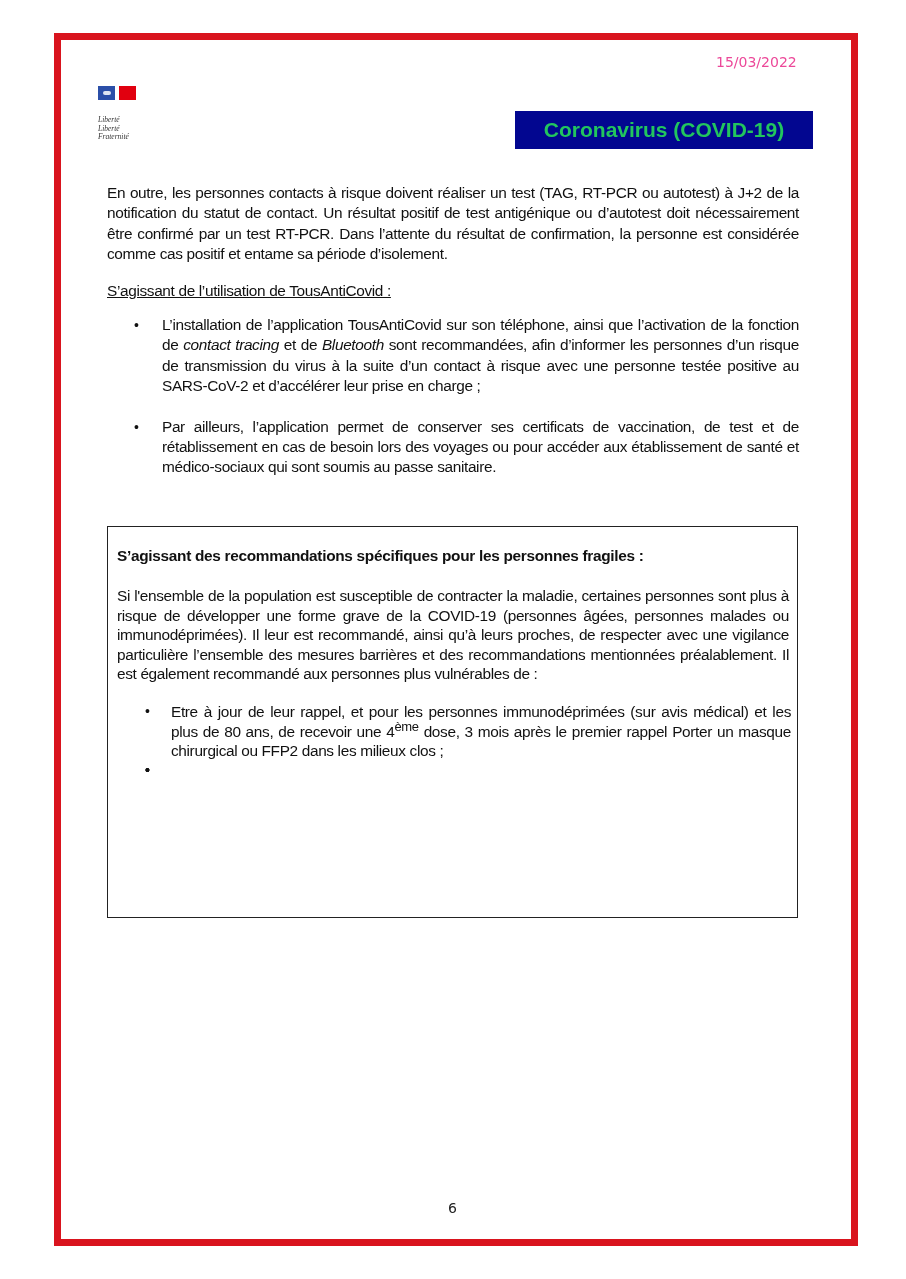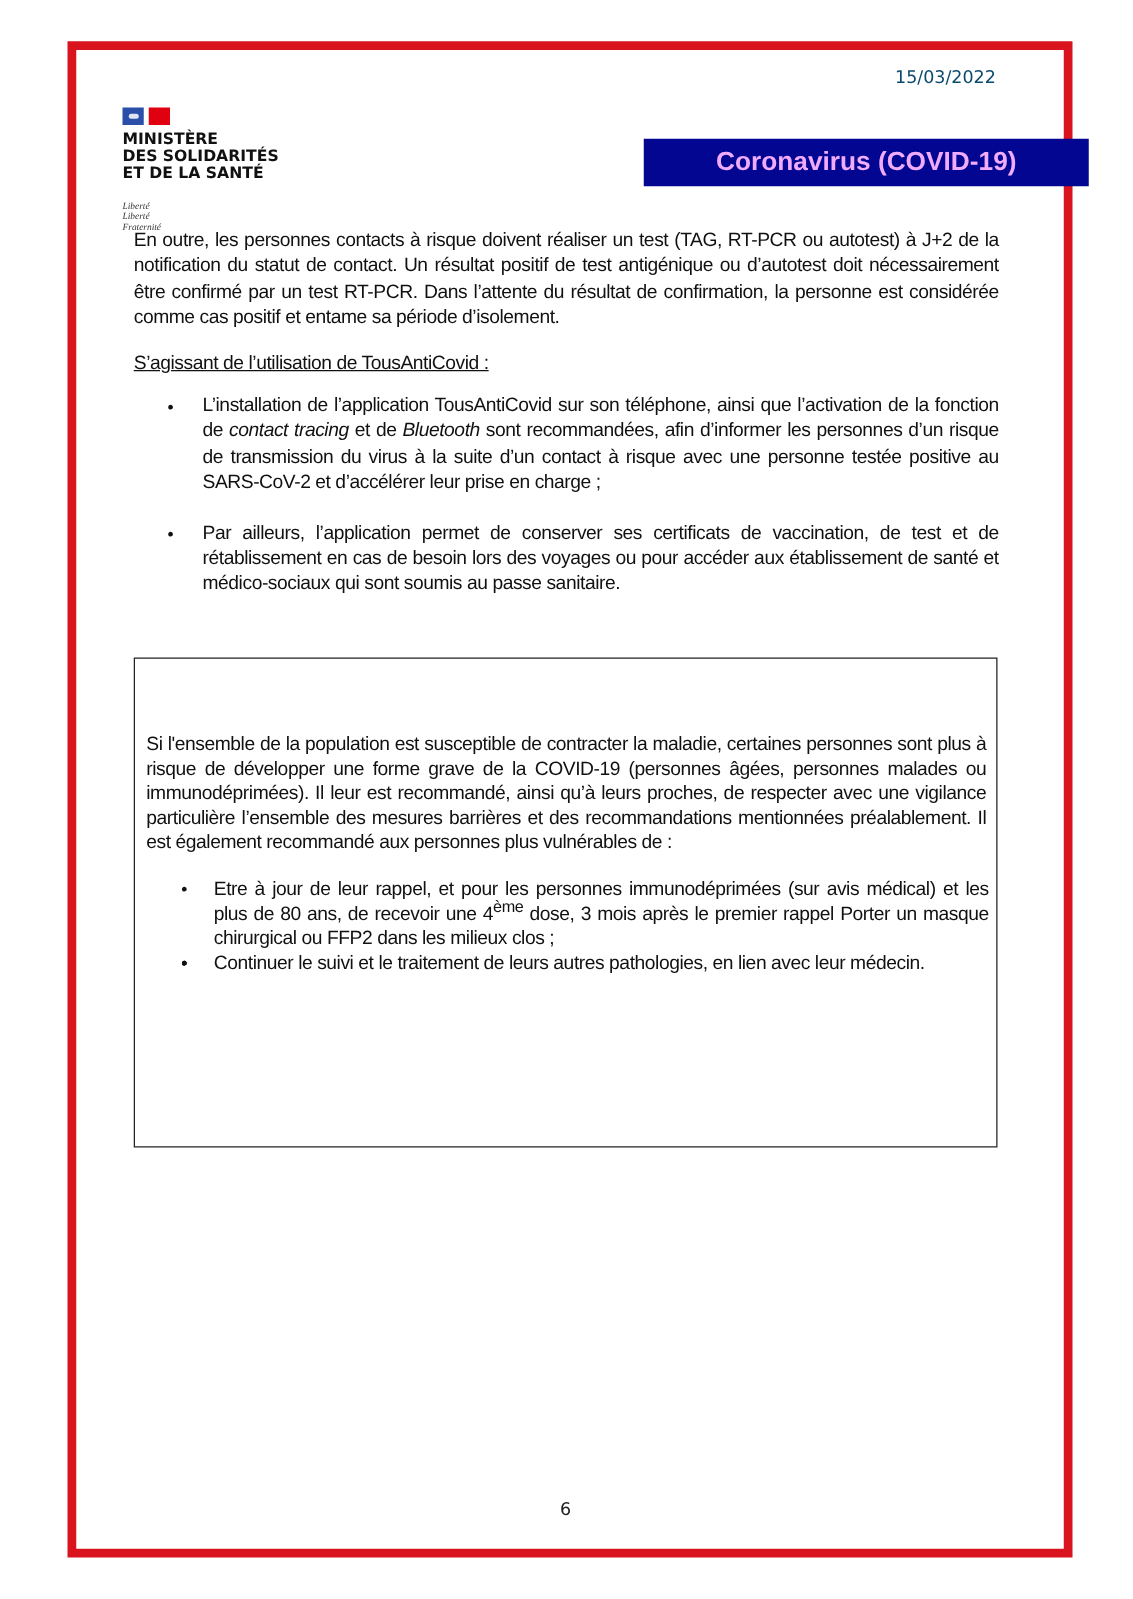--- a/index.html
+++ b/index.html
@@ -1,33 +1,33 @@
 <!DOCTYPE html>
 <html><head>
 <meta charset="utf-8">
 <style>
   html, body { margin: 0; padding: 0; background: #ffffff; }
   body { width: 906px; height: 1279px; position: relative; overflow: hidden;
          font-family: "Liberation Sans", sans-serif; color: #111; }
   .frame { position: absolute; left: 54px; top: 33px; width: 790px; height: 1199px;
            border: 7px solid #d9141e; }
   .date { position: absolute; left: 716px; top: 54px; font-family: "DejaVu Sans", sans-serif;
-          font-size: 14px; color: #0c4a6e; }
+          font-size: 14px; color: #ec4899; }
   .logo { position: absolute; left: 98px; top: 86px; }
   .flag { display: flex; gap: 4px; width: 38px; height: 14px; }
   .flag .blue { width: 17px; height: 14px; background: #2b4fa8; position: relative; }
   .flag .blue::after { content: ""; position: absolute; left: 5px; top: 5px; width: 8px; height: 4px;
                        border-radius: 2px; background: #fff; opacity: .85; }
   .flag .red { width: 17px; height: 14px; background: #e1000f; }
   .ministry { margin-top: 4px; font-family: "DejaVu Sans", sans-serif; font-weight: bold;
               font-size: 12.5px; line-height: 13.5px; color: #111; letter-spacing: 0px; }
   .motto { margin-top: 16px; font-family: "Liberation Serif", serif; font-style: italic;
            font-size: 7.5px; line-height: 8.5px; color: #333; }
-  .banner { position: absolute; left: 515px; top: 111px; width: 356px; height: 38px;
-            background: #020690; color: #f0abfc; font-weight: bold; font-size: 21px;
+  .banner { position: absolute; left: 515px; top: 111px; width: 298px; height: 38px;
+            background: #020690; color: #22c55e; font-weight: bold; font-size: 21px;
             display: flex; align-items: center; justify-content: center; }
   .content { position: absolute; left: 107px; width: 692px; }
   .para { font-size: 15.4px; line-height: 20.4px; text-align: justify; margin: 0;
           letter-spacing: -0.35px; }
   .p1 { top: 183px; }
   .subhead { position: absolute; left: 107px; top: 282px; font-size: 15.4px;
              text-decoration: underline; letter-spacing: -0.35px; }
   .ul1 { position: absolute; left: 107px; top: 315px; width: 692px; margin: 0; padding: 0; list-style: none; }
   .ul1 li { position: relative; padding-left: 55px; font-size: 15.4px; line-height: 20.4px;
             text-align: justify; letter-spacing: -0.35px; }
@@ -52,25 +52,20 @@
 
 <div class="frame"></div>
 
 <div class="date">15/03/2022</div>
 
 <div class="logo">
   <div class="flag">
     <div class="blue"></div>
     <div class="red"></div>
   </div>
-  <div class="ministry">
-    <div>MINISTÈRE</div>
-    <div>DES SOLIDARITÉS</div>
-    <div>ET DE LA SANTÉ</div>
-  </div>
   <div class="motto">
     <div>Liberté</div>
     <div>Liberté</div>
     <div>Fraternité</div>
   </div>
 </div>
 
 <div class="banner">
   <span>Coronavirus (COVID-19)</span>
 </div>
@@ -84,32 +79,32 @@
     <span class="bullet">•</span>
     <span>L’installation de l’application TousAntiCovid sur son téléphone, ainsi que l’activation de la fonction de </span><em>contact tracing</em><span> et de </span><em>Bluetooth</em><span> sont recommandées, afin d’informer les personnes d’un risque de transmission du virus à la suite d’un contact à risque avec une personne testée positive au SARS-CoV-2 et d’accélérer leur prise en charge ;</span>
   </li>
   <li>
     <span class="bullet">•</span>
     <span>Par ailleurs, l’application permet de conserver ses certificats de vaccination, de test et de rétablissement en cas de besoin lors des voyages ou pour accéder aux établissement de santé et médico-sociaux qui sont soumis au passe sanitaire.</span>
   </li>
 </ul>
 
 <div class="box">
+  <div class="box-head">S’agissant des recommandations spécifiques pour les personnes fragiles :</div>
   <p class="box-body">Si l'ensemble de la population est susceptible de contracter la maladie, certaines personnes sont plus à risque de développer une forme grave de la COVID-19 (personnes âgées, personnes malades ou immunodéprimées). Il leur est recommandé, ainsi qu’à leurs proches, de respecter avec une vigilance particulière l’ensemble des mesures barrières et des recommandations mentionnées préalablement. Il est également recommandé aux personnes plus vulnérables de :</p>
   <ul class="ul2">
     <li>
       <span class="bullet">•</span>
       <span>Etre à jour de leur rappel, et pour les personnes immunodéprimées (sur avis médical) et les plus de 80 ans, de recevoir une 4</span><sup>ème</sup><span> dose, 3 mois après le premier rappel Porter un masque chirurgical ou FFP2 dans les milieux clos ;</span>
     </li>
     <li>
       <span class="bullet">•</span>
     </li>
     <li>
       <span class="bullet">•</span>
     </li>
     <li>
       <span class="bullet">•</span>
-      <span>Continuer le suivi et le traitement de leurs autres pathologies, en lien avec leur médecin.</span>
     </li>
   </ul>
 </div>
 
 <div class="pagenum">6</div>
 
 </body></html>

